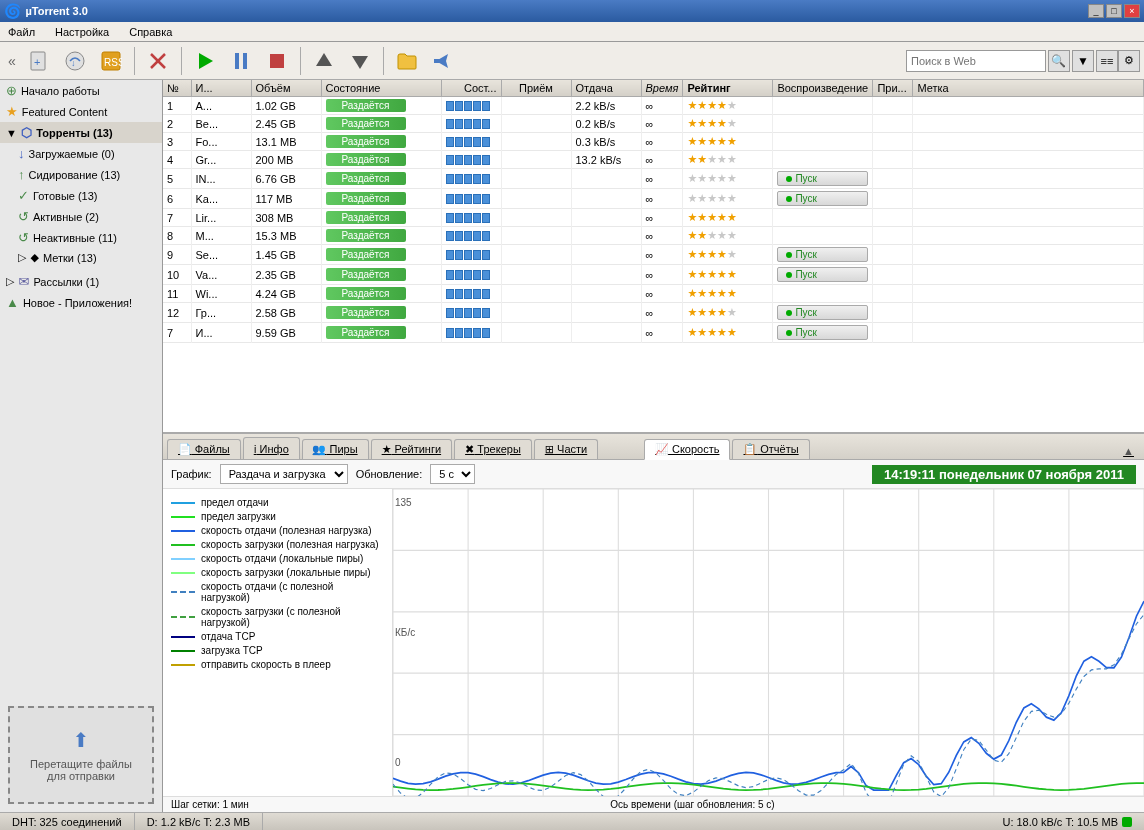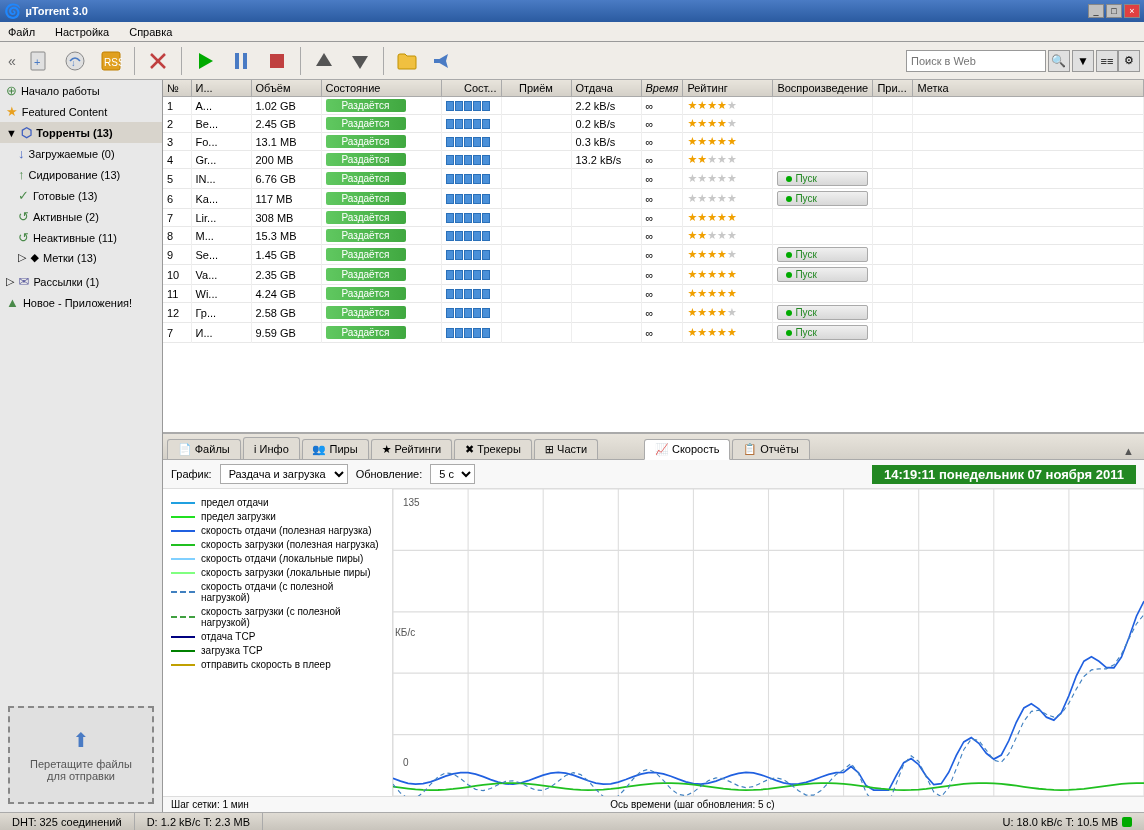--- a/index.html
+++ b/index.html
@@ -147,20 +147,21 @@
 
     
     #bottom-panel { height: 380px; display: flex; flex-direction: column; border-top: 2px solid #aaa; }
     #tabs-bar {
       background: linear-gradient(to bottom, #e8e4dc, #d4d0c8);
       border-bottom: 1px solid #aaa;
       display: flex;
       align-items: flex-end;
       padding: 0 4px;
       height: 26px;
+      text-decoration: underline;
     }
     .tab {
       padding: 3px 10px;
       border: 1px solid #aaa;
       border-bottom: none;
       background: #e0dcd4;
       cursor: pointer;
       font-size: 11px;
       margin-right: 2px;
       border-radius: 3px 3px 0 0;
@@ -189,21 +190,21 @@
     .chart-time { font-size: 13px; font-weight: bold; color: white; background: #228822; padding: 2px 12px; margin-left: auto; }
 
     #chart-area { flex: 1; display: flex; overflow: hidden; }
     #chart-legend { width: 230px; padding: 8px; border-right: 1px solid #ddd; font-size: 10px; overflow-y: auto; flex-shrink: 0; }
     .legend-item { display: flex; align-items: center; gap: 6px; margin-bottom: 3px; }
     .legend-line { width: 24px; height: 2px; flex-shrink: 0; }
     .legend-line.dashed { border-top: 2px dashed; background: none !important; height: 0; }
 
     #chart-main { flex: 1; position: relative; overflow: hidden; }
     #chart-svg { width: 100%; height: 100%; }
-    .y-label { position: absolute; font-size: 10px; color: #555; left: 10px; }
+    .y-label { position: absolute; font-size: 10px; color: #555; left: 2px; }
 
     
     #statusbar {
       background: linear-gradient(to bottom, #e0dcd4, #c8c4bc);
       border-top: 1px solid #aaa;
       height: 18px;
       display: flex;
       align-items: center;
     }
     .status-seg {
@@ -387,21 +388,21 @@
         <thead>
           <tr>
             <th style="width:28px;">№</th>
             <th style="width:60px;">И...</th>
             <th style="width:70px;">Объём</th>
             <th style="width:120px;">Состояние</th>
             <th style="width:60px;text-align:right;">Сост...</th>
             <th style="width:70px;text-align:center;">Приём</th>
             <th style="width:70px;">Отдача</th>
             <th style="width:40px;font-style:italic;">Время</th>
-            <th style="width:90px;">Рейтинг</th>
+            <th style="width:90px;font-weight:bold;">Рейтинг</th>
             <th style="width:100px;">Воспроизведение</th>
             <th style="width:40px;">При...</th>
             <th>Метка</th>
           </tr>
         </thead>
         <tbody id="torrent-tbody">
         <tr>
     <td>1</td>
     <td>А...</td>
     <td>1.02 GB</td>

